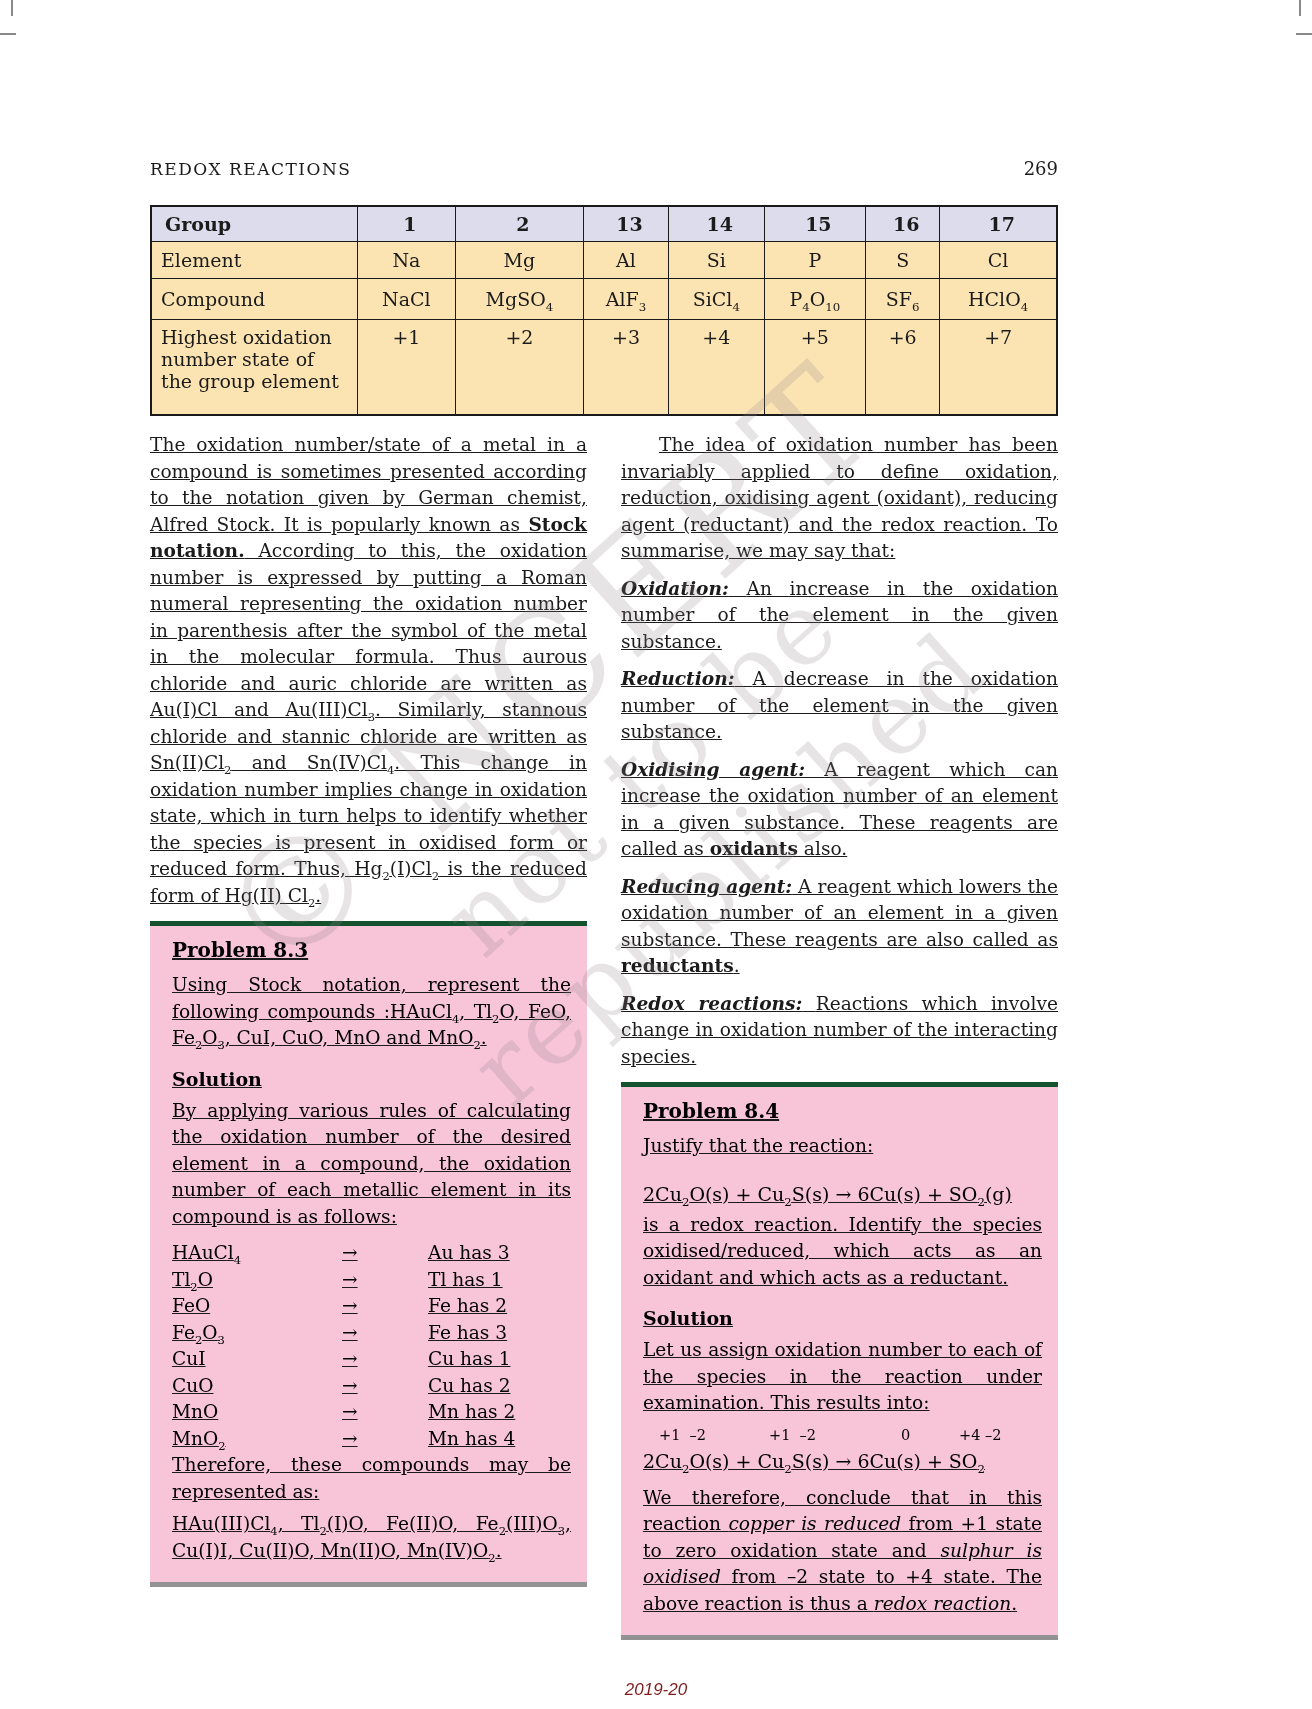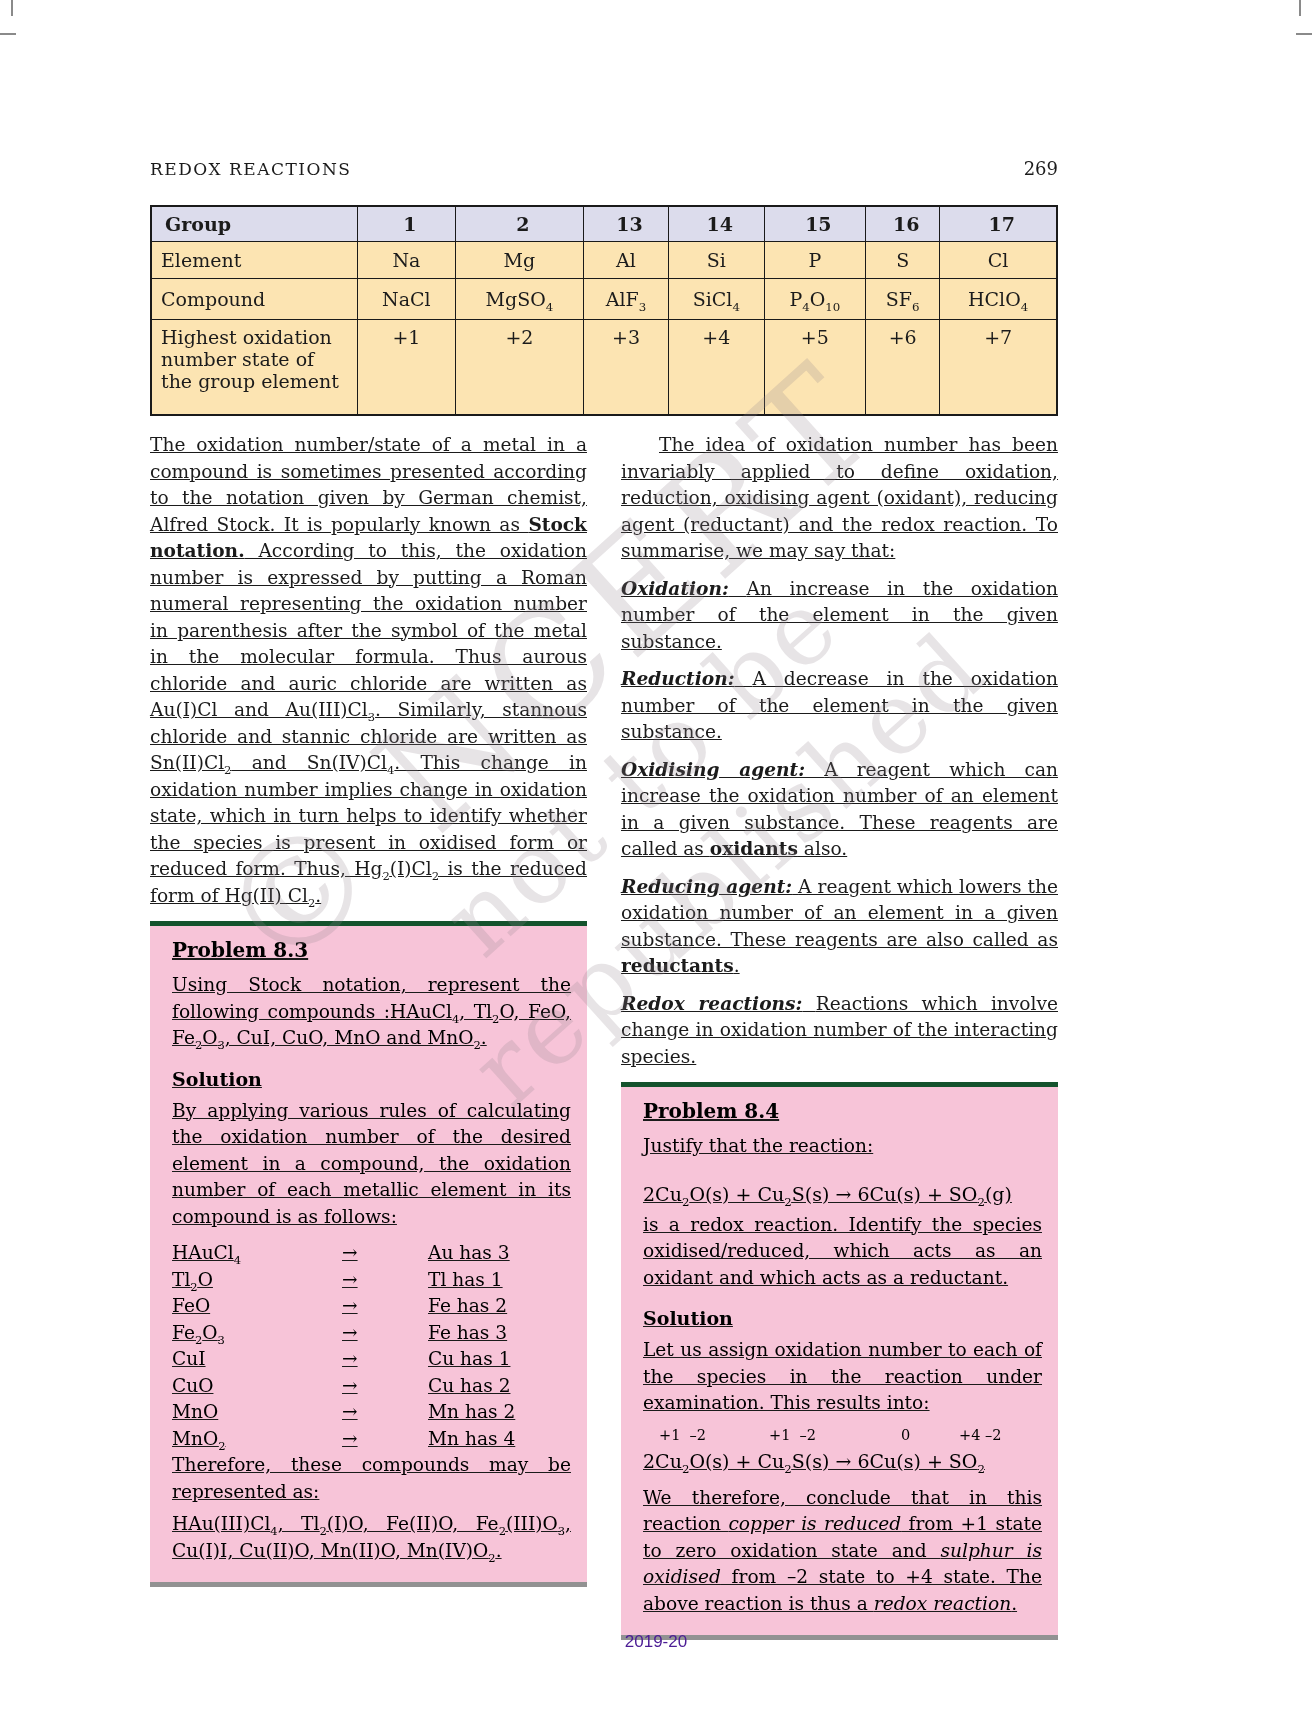--- a/index.html
+++ b/index.html
@@ -73,23 +73,23 @@
     transform:rotate(-42deg);
     text-align:center;
     color:rgba(146,134,143,0.22);
     z-index:3;pointer-events:none;
     font-family:"DejaVu Serif","Liberation Serif",serif;
   }
   .watermark .w1{font-size:150px;line-height:150px;letter-spacing:8px;}
   .watermark .w2{font-size:100px;line-height:130px;letter-spacing:4px;}
 
   .page-footer{
-    position:absolute;left:0;right:0;top:1632px;text-align:center;
+    position:absolute;left:0;right:0;top:1680px;text-align:center;
     font-family:"Liberation Sans","DejaVu Sans",sans-serif;
-    font-size:17px;color:#4c1d95;z-index:1;
+    font-size:17px;color:#7f1d1d;z-index:1;font-style:italic;
   }
 </style>
 </head>
 <body>
 
 <div class="page">
 
   <div class="crop crop-tl-v"></div>
   <div class="crop crop-tl-h"></div>
   <div class="crop crop-tr-v"></div>

